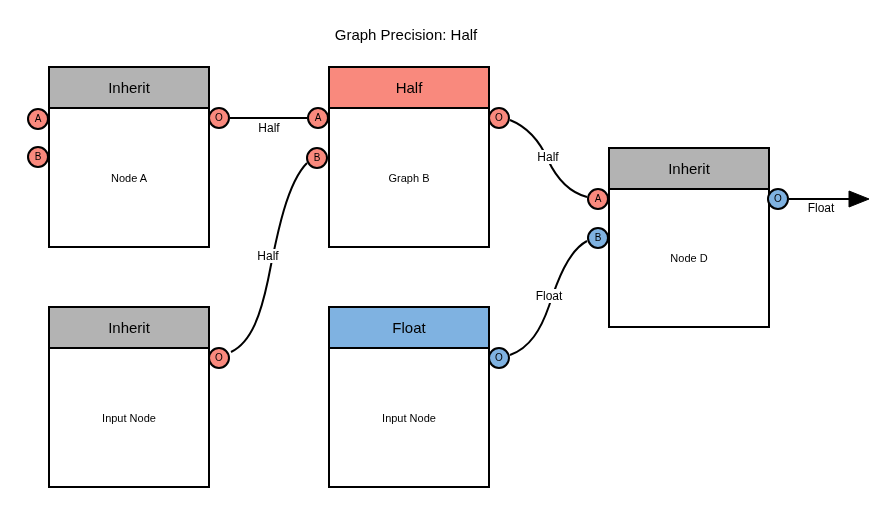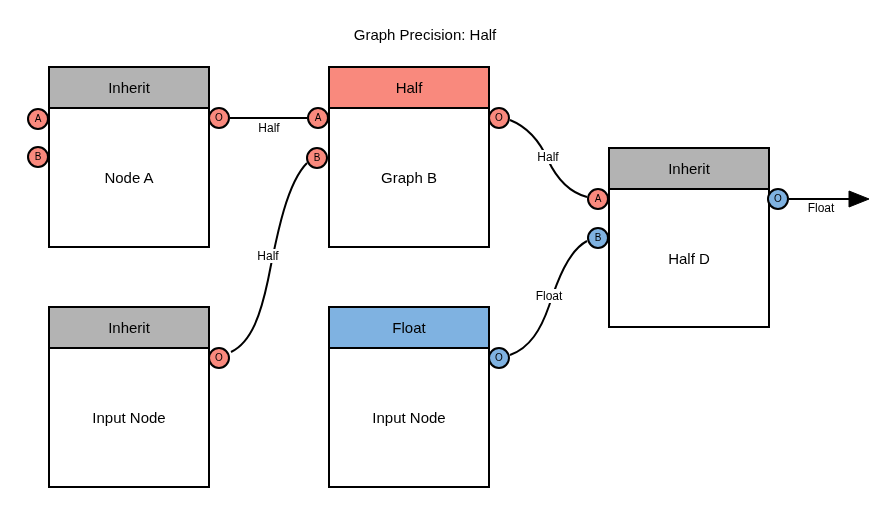--- a/index.html
+++ b/index.html
@@ -10,21 +10,21 @@
   }
   .canvas {
     position: relative;
     width: 887px;
     height: 509px;
     background: #ffffff;
     overflow: hidden;
   }
   .diagram-title {
     position: absolute;
-    left: 425px;
+    left: 406px;
     top: 34px;
     transform: translate(-50%, -50%);
     font-size: 15px;
     color: #000000;
     white-space: nowrap;
   }
   .edges-layer {
     position: absolute;
     left: 0;
     top: 0;
@@ -56,21 +56,21 @@
     align-items: center;
     justify-content: center;
     font-size: 15px;
     color: #000000;
   }
   .node-body {
     flex: 1;
     display: flex;
     align-items: center;
     justify-content: center;
-    font-size: 15px;
+    font-size: 11px;
     color: #000000;
   }
   .port {
     position: absolute;
     box-sizing: border-box;
     width: 22px;
     height: 22px;
     border: 2px solid #000000;
     border-radius: 50%;
     display: flex;
@@ -111,21 +111,21 @@
     <div class="node-body">Node A</div>
   </div>
 
   <div class="node" style="left:328px; top:66px; width:162px; height:182px;">
     <div class="node-header" style="background-color: rgb(249, 137, 125);">Half</div>
     <div class="node-body">Graph B</div>
   </div>
 
   <div class="node" style="left:608px; top:147px; width:162px; height:181px;">
     <div class="node-header" style="background-color: rgb(179, 179, 179);">Inherit</div>
-    <div class="node-body">Half D</div>
+    <div class="node-body">Node D</div>
   </div>
 
   <div class="node" style="left:48px; top:306px; width:162px; height:182px;">
     <div class="node-header" style="background-color: rgb(179, 179, 179);">Inherit</div>
     <div class="node-body">Input Node</div>
   </div>
 
   <div class="node" style="left:328px; top:306px; width:162px; height:182px;">
     <div class="node-header" style="background-color: rgb(127, 178, 225);">Float</div>
     <div class="node-body">Input Node</div>

